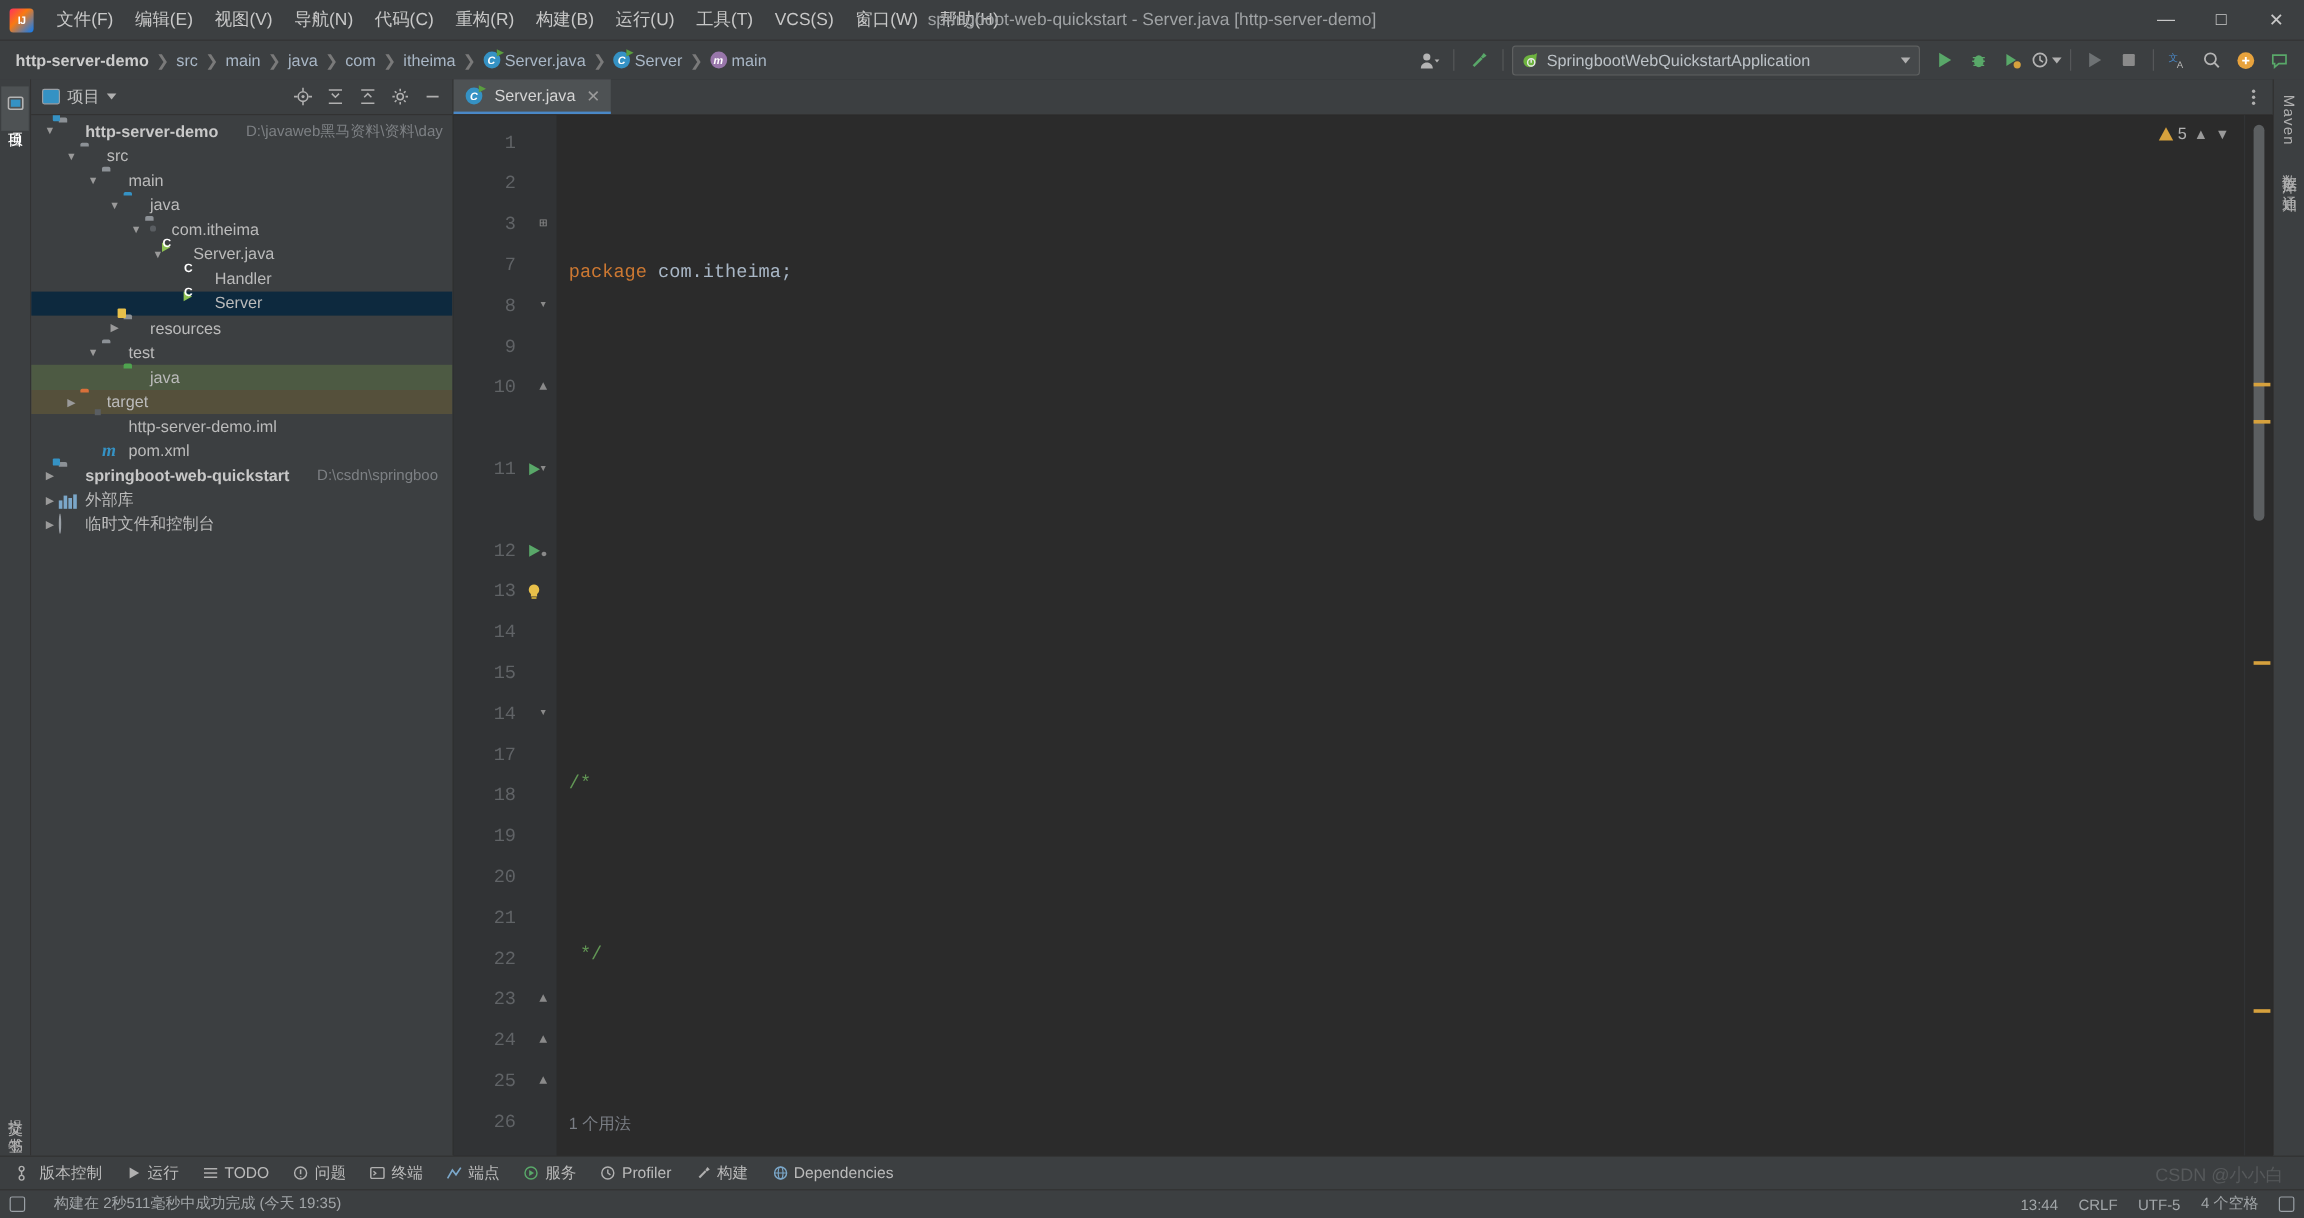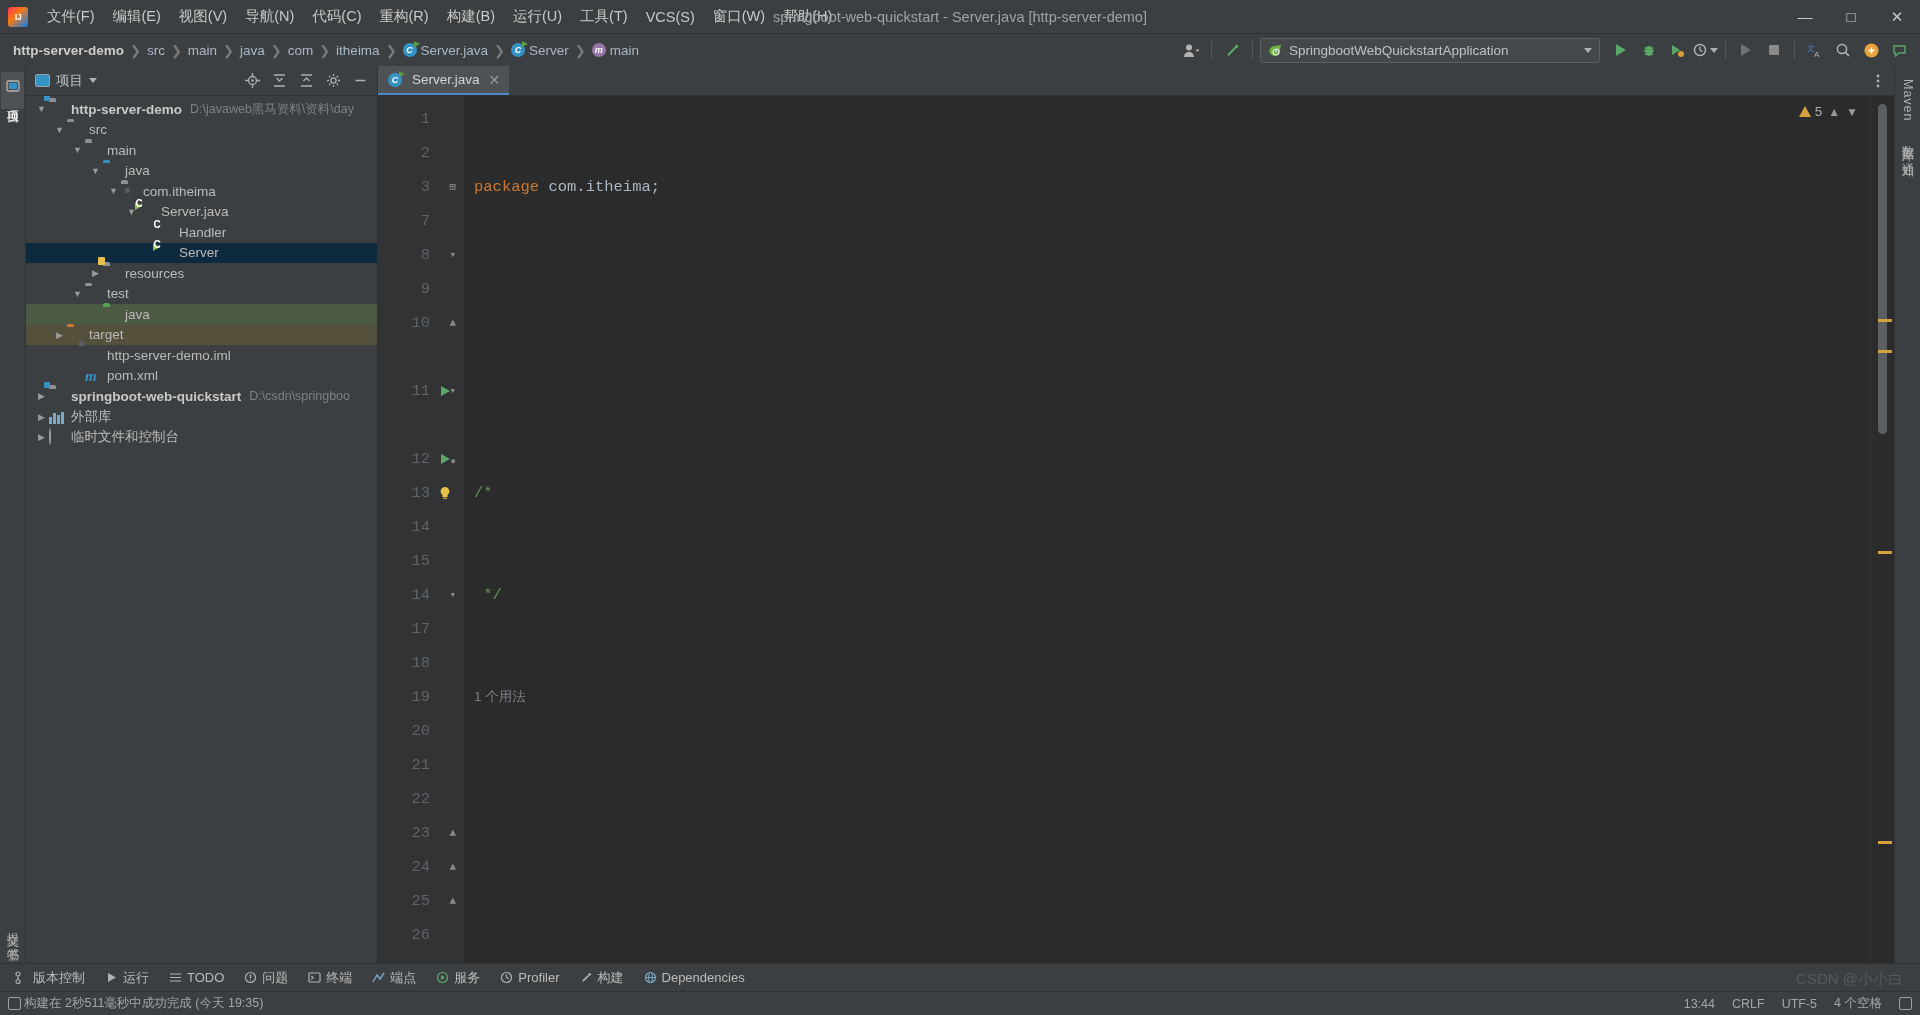--- a/index.html
+++ b/index.html
@@ -131,21 +131,21 @@
   .trow.sel { background: #0d293e; }
   .trow.hl-green { background: #4d5a43; }
   .trow.hl-brown { background: #55503b; }
   .arrow {
     width: 15px; height: 15px; flex: none; display: flex; align-items: center; justify-content: center;
     color: #9a9a9a; font-size: 9px;
   }
   .arrow.none { visibility: hidden; }
   .t-label { color: #bbbbbb; }
   .t-label.bold { font-weight: bold; color: #c8c8c8; }
-  .t-path { color: #7d8084; font-size: 12.5px; margin-left: 8px; }
+  .t-path { color: #7d8084; font-size: 12.5px; margin-left: 23px; }
   .nicon { width: 17px; height: 16px; margin-right: 5px; flex: none; position: relative; }
   .folder {
     width: 15px; height: 11.5px; border-radius: 1.5px; position: relative; margin-top: 3px;
     background: #8c9196;
   }
   .folder::before {
     content:""; position:absolute; top:-3px; left:0; width:6.5px; height:3.5px;
     background: inherit; border-radius: 1.5px 1.5px 0 0;
   }
   .folder.blue { background: #3592c4; }
@@ -197,21 +197,21 @@
   }
   .fold {
     position:absolute; right: 8px; top: 12px; width: 11px; height: 11px;
     color:#8a8a8a; font-size: 11px; line-height:11px;
   }
   .code {
     flex: 1; position: relative; overflow: hidden; padding-top: 6px;
     font: 15.5px/34px "Liberation Mono", monospace; background:#2b2b2b;
     white-space: pre; color: #a9b7c6;
   }
-  .cl { height: 34px; padding-left: 10px; }
+  .cl { height: 34px; padding-left: 10px; margin-top: 40px; }
   .kw { color: #cc7832; }
   .doc { color: #629755; }
   .hint { color: #7a7e85; font-size: 13.5px; font-family: "Liberation Sans", sans-serif; }
   .fold-box {
     background:#3a3f41; border:1px solid #555; border-radius:2px; padding:0 4px; color:#8c8c8c;
   }
 
   
   .rgut { width: 24px; background:#2b2b2b; flex:none; position:relative; border-left:1px solid #313335;}
   .scrollbar { position:absolute; right:7px; top:0; width:9px; border-radius:5px; background:#5c5f61; }
@@ -233,21 +233,21 @@
     border-top: 1px solid #323232; padding-left: 6px; flex: none; gap: 2px;
   }
   .bbtn { display:flex; align-items:center; gap:5px; padding: 3px 9px; font-size:13px; color:#bbbbbb; border-radius:3px; white-space:nowrap;}
   .bico { width:13px; height:13px; flex:none; display:inline-block; }
 
   
   .status {
     height: 24px; background: #3c3f41; display: flex; align-items: center;
     padding: 0 8px; font-size: 12.5px; color: #a2a6a9; flex: none; border-top:1px solid #323232;
   }
-  .st-left { display:flex; align-items:center; gap:3px; }
+  .st-left { display:flex; align-items:center; gap:24px; }
   .st-right { margin-left:auto; display:flex; align-items:center; gap: 17px; }
   .build-ico { width:13px;height:13px;border:1.5px solid #9aa0a6;border-radius:2px; flex:none;}
   .wm-ico { width:13px;height:13px;border:1.5px solid #9aa0a6; border-radius:2px; flex:none;}
   .watermark { position:absolute; right:17px; bottom:26px; font-size:15px; color:#56595b; }
 </style>
 </head>
 <body>
 
 <div class="app">
 

